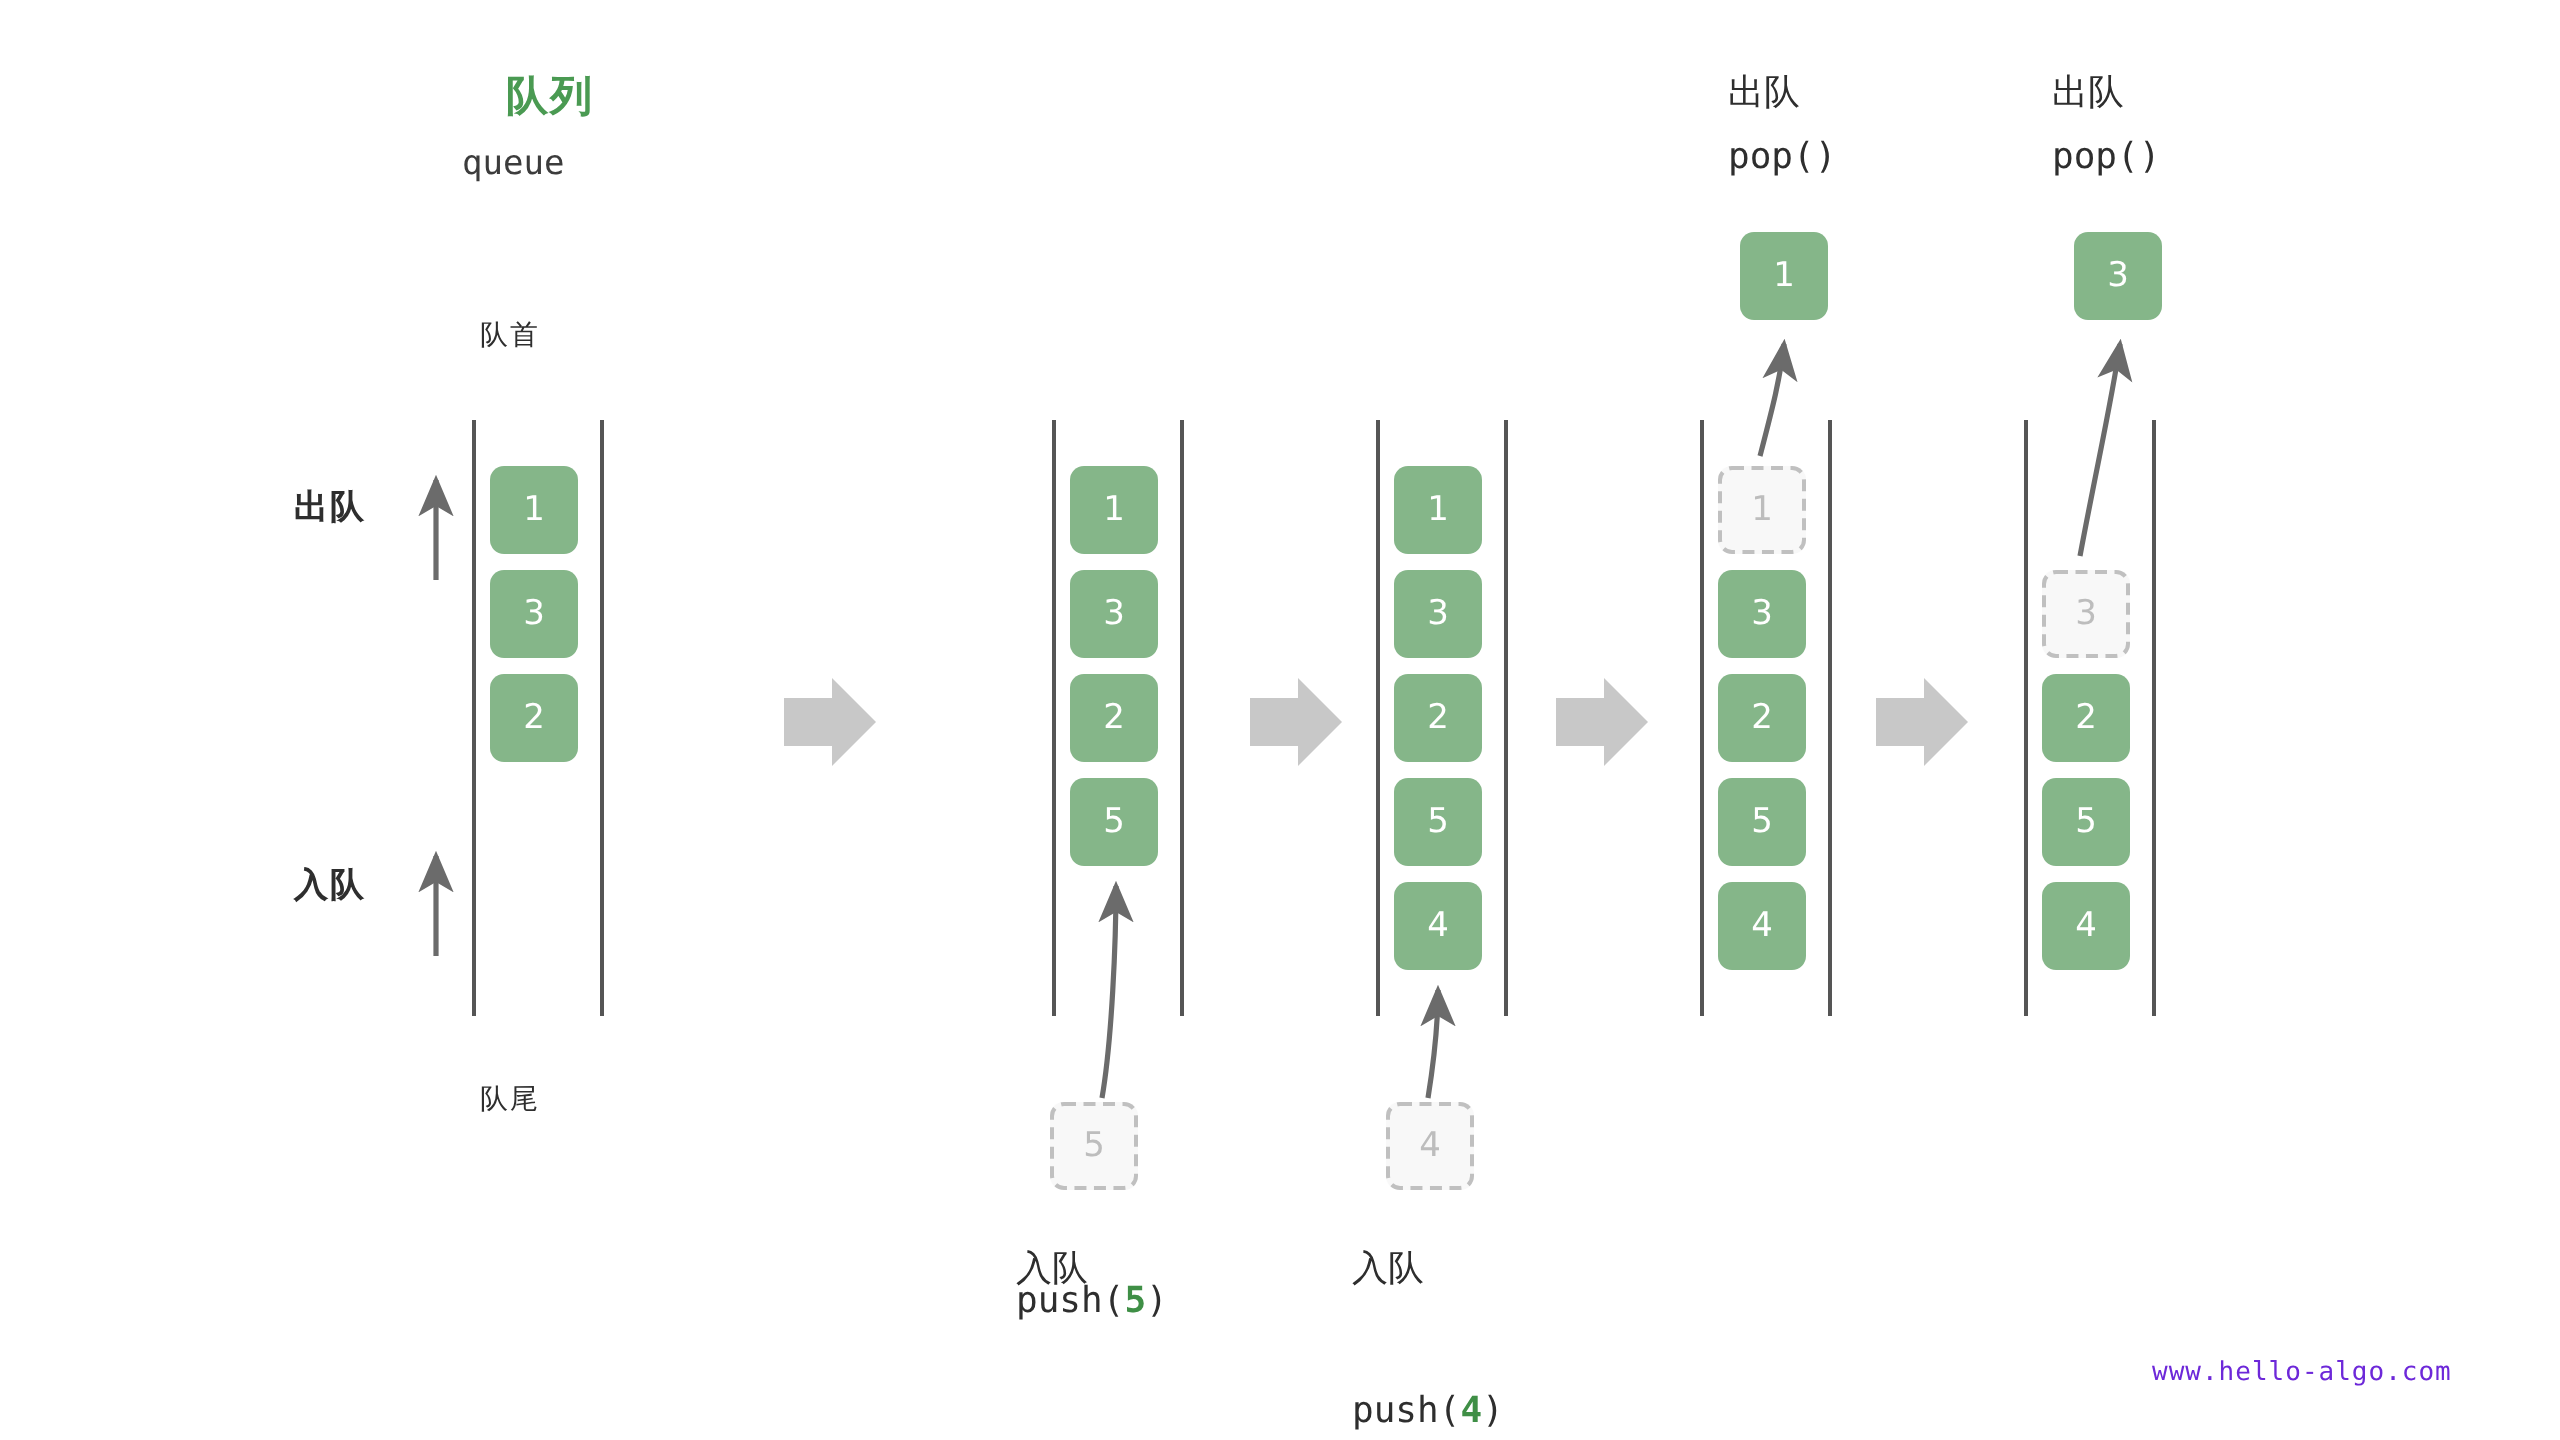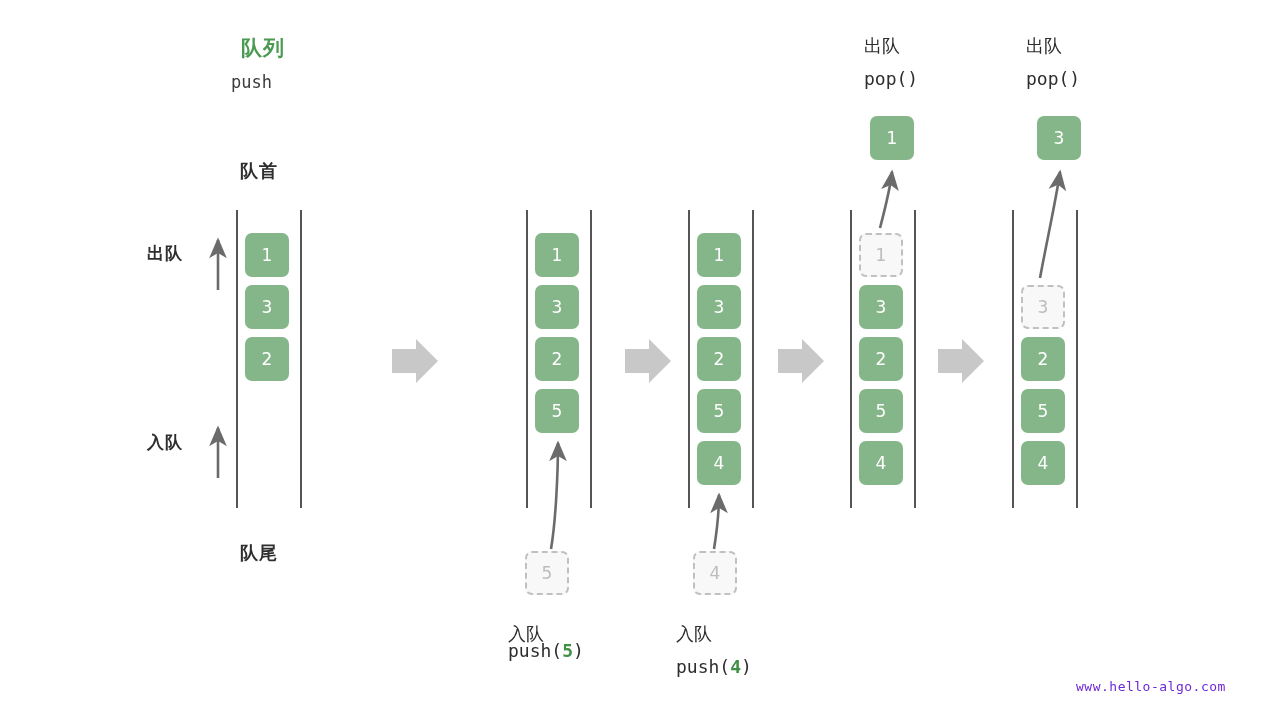--- a/index.html
+++ b/index.html
@@ -20,31 +20,32 @@
   .abs { position: absolute; }
 
   
   .title-cn {
     font-family: "DejaVu Sans", sans-serif;
     font-weight: bold;
     font-size: 21px;
     color: #4a9a52;
     letter-spacing: 1px;
     white-space: nowrap;
+    margin-left: 12px;
   }
   .title-en {
     font-family: "DejaVu Sans Mono", monospace;
     font-size: 17px;
     color: #3c3c3c;
     white-space: nowrap;
   }
   .end-label {
     font-family: "DejaVu Sans", sans-serif;
-    font-weight: bold;
-    font-size: 18px;
+    font-weight: normal;
+    font-size: 14px;
     color: #2e2e2e;
     letter-spacing: 1px;
     white-space: nowrap;
   }
   .side-label {
     font-family: "DejaVu Sans", sans-serif;
     font-weight: bold;
     font-size: 17px;
     color: #2e2e2e;
     letter-spacing: 1px;
@@ -152,21 +153,21 @@
     </g>
     <g>
       <path d="M778,349 L802,349 L802,339 L824,361 L802,383 L802,373 L778,373 Z" fill="#c8c8c8"></path>
     </g>
     <g>
       <path d="M938,349 L962,349 L962,339 L984,361 L962,383 L962,373 L938,373 Z" fill="#c8c8c8"></path>
     </g>
   </svg>
 
   <div class="abs title-cn" style="left:241px; top:34px;">队列</div>
-  <div class="abs title-en" style="left:231px; top:72px;">push</div>
+  <div class="abs title-en" style="left:231px; top:72px;">queue</div>
 
   <div class="abs end-label" style="left:240px; top:159px;">队首</div>
   <div class="abs end-label" style="left:240px; top:541px;">队尾</div>
 
   <div class="abs side-label" style="left:147px; top:242px;">出队</div>
   <div class="abs side-label" style="left:147px; top:431px;">入队</div>
 
   <div class="abs" style="left:236px; top:210px; width:66px; height:298px;">
     <div class="abs rail" style="left:0px; top:0px; height:298px;"></div>
     <div class="abs rail" style="left:64px; top:0px; height:298px;"></div>
@@ -193,21 +194,21 @@
     <div class="abs rail" style="left:0px; top:0px; height:298px;"></div>
     <div class="abs rail" style="left:64px; top:0px; height:298px;"></div>
     <div class="abs cell" style="left:9px; top:23px;">1</div>
     <div class="abs cell" style="left:9px; top:75px;">3</div>
     <div class="abs cell" style="left:9px; top:127px;">2</div>
     <div class="abs cell" style="left:9px; top:179px;">5</div>
     <div class="abs cell" style="left:9px; top:231px;">4</div>
   </div>
   <div class="abs cell ghost" style="left:693px; top:551px;">4</div>
   <div class="abs op-cn" style="left:676px; top:622px;">入队</div>
-  <div class="abs op-code" style="left:676px; top:656px;">
+  <div class="abs op-code" style="left:676px; top:695px;">
     <span>push(</span><span class="arg">4</span><span>)</span>
   </div>
 
   <div class="abs op-cn" style="left:864px; top:34px;">出队</div>
   <div class="abs op-code" style="left:864px; top:68px;">
     <span>pop(</span><span class="arg"></span><span>)</span>
   </div>
   <div class="abs cell popped" style="left:870px; top:116px;">1</div>
   <div class="abs" style="left:850px; top:210px; width:66px; height:298px;">
     <div class="abs rail" style="left:0px; top:0px; height:298px;"></div>

